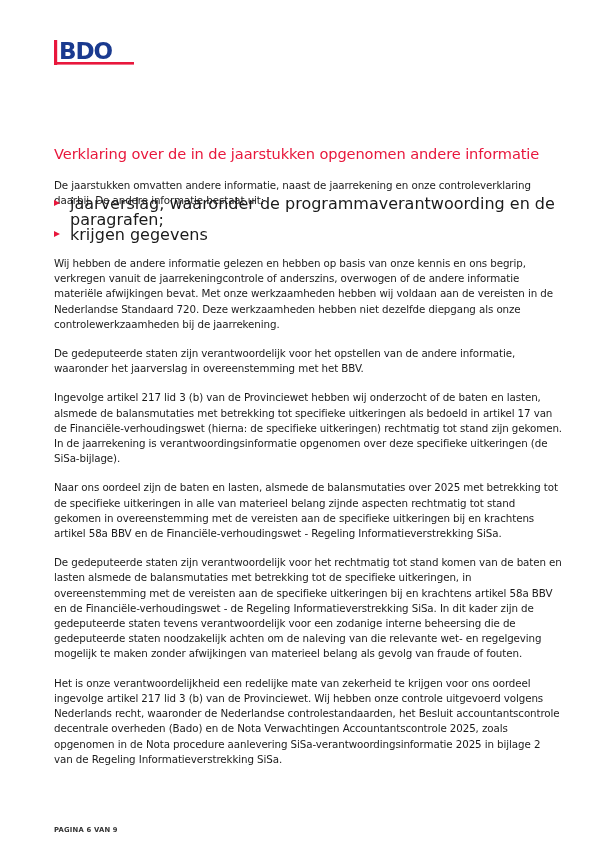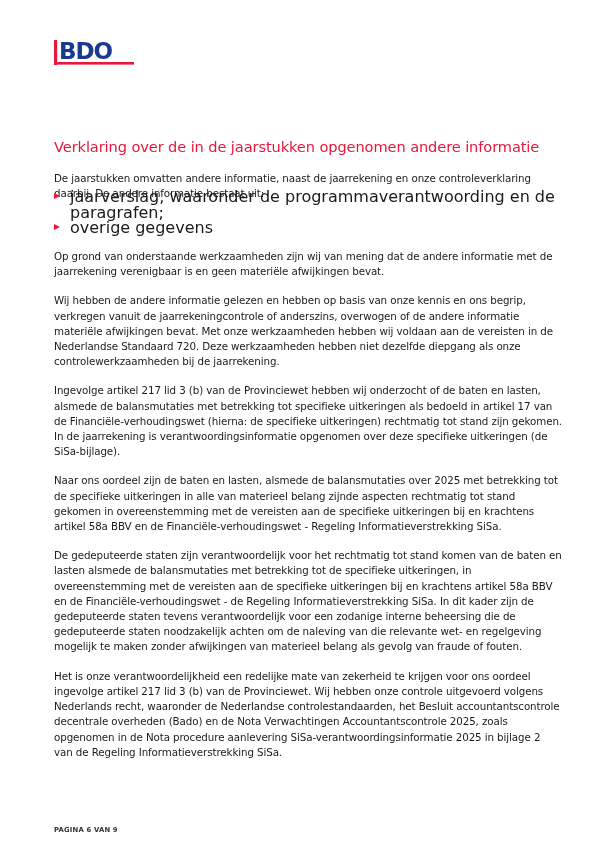--- a/index.html
+++ b/index.html
@@ -1,21 +1,21 @@
 <!DOCTYPE html>
 <html><head>
 <meta charset="utf-8">
 <style>
   html, body { margin: 0; padding: 0; background: #ffffff; }
   body { width: 606px; height: 862px; position: relative; overflow: hidden;
          font-family: "DejaVu Sans", sans-serif; color: #1a1a1a; }
   .logo { position: absolute; left: 54px; top: 38px; width: 82px; height: 30px; }
   .content { position: absolute; left: 54px; top: 121px; width: 508px; }
   p { margin: 0 0 14px 0; font-size: 10.3px; line-height: 15.2px; letter-spacing: -0.1px; }
-  h2 { margin: 16px 0 14px 0; font-size: 14.6px; font-weight: normal; color: #e8173c;
+  h2 { margin: 23px 0 14px 0; font-size: 14.6px; font-weight: normal; color: #e8173c;
        letter-spacing: -0.1px; line-height: 20px; }
   ul { list-style: none; margin: -14px 0 14px 0; padding: 0; }
   li { font-size: 16px; line-height: 15.2px; position: relative; padding-left: 16px; }
   li .bullet { position: absolute; left: 0; top: 4px; width: 0; height: 0;
                border-top: 3.5px solid transparent; border-bottom: 3.5px solid transparent;
                border-left: 6px solid #e8173c; }
   .footer { position: absolute; left: 54px; top: 826px; font-size: 6.8px; font-weight: bold;
             color: #333; letter-spacing: 0.2px; }
 </style>
 </head>
@@ -26,24 +26,24 @@
   <rect x="0" y="24" width="80" height="2.6" fill="#e8173c"></rect>
   <text x="5" y="21" font-family="DejaVu Sans, sans-serif" font-size="23" font-weight="bold" fill="#1a3a8f" letter-spacing="-1">BDO</text>
 </svg>
 
 <div class="content">
 
   <h2>Verklaring over de in de jaarstukken opgenomen andere informatie</h2>
   <p style="margin-bottom:2px">De jaarstukken omvatten andere informatie, naast de jaarrekening en onze controleverklaring daarbij. De andere informatie bestaat uit:</p>
   <ul>
     <li><span class="bullet"></span><span>jaarverslag, waaronder de programmaverantwoording en de paragrafen;</span></li>
-    <li><span class="bullet"></span><span>overige gegevens</span></li>
+    <li><span class="bullet"></span><span>krijgen gegevens</span></li>
   </ul>
-  <p>Op grond van onderstaande werkzaamheden zijn wij van mening dat de andere informatie met de jaarrekening verenigbaar is en geen materiële afwijkingen bevat.</p>
   <p>Wij hebben de andere informatie gelezen en hebben op basis van onze kennis en ons begrip, verkregen vanuit de jaarrekeningcontrole of anderszins, overwogen of de andere informatie materiële afwijkingen bevat. Met onze werkzaamheden hebben wij voldaan aan de vereisten in de Nederlandse Standaard 720. Deze werkzaamheden hebben niet dezelfde diepgang als onze controlewerkzaamheden bij de jaarrekening.</p>
+  <p>De gedeputeerde staten zijn verantwoordelijk voor het opstellen van de andere informatie, waaronder het jaarverslag in overeenstemming met het BBV.</p>
 
   <p>Ingevolge artikel 217 lid 3 (b) van de Provinciewet hebben wij onderzocht of de baten en lasten, alsmede de balansmutaties met betrekking tot specifieke uitkeringen als bedoeld in artikel 17 van de Financiële-verhoudingswet (hierna: de specifieke uitkeringen) rechtmatig tot stand zijn gekomen. In de jaarrekening is verantwoordingsinformatie opgenomen over deze specifieke uitkeringen (de SiSa-bijlage).</p>
   <p>Naar ons oordeel zijn de baten en lasten, alsmede de balansmutaties over 2025 met betrekking tot de specifieke uitkeringen in alle van materieel belang zijnde aspecten rechtmatig tot stand gekomen in overeenstemming met de vereisten aan de specifieke uitkeringen bij en krachtens artikel 58a BBV en de Financiële-verhoudingswet - Regeling Informatieverstrekking SiSa.</p>
   <p>De gedeputeerde staten zijn verantwoordelijk voor het rechtmatig tot stand komen van de baten en lasten alsmede de balansmutaties met betrekking tot de specifieke uitkeringen, in overeenstemming met de vereisten aan de specifieke uitkeringen bij en krachtens artikel 58a BBV en de Financiële-verhoudingswet - de Regeling Informatieverstrekking SiSa. In dit kader zijn de gedeputeerde staten tevens verantwoordelijk voor een zodanige interne beheersing die de gedeputeerde staten noodzakelijk achten om de naleving van die relevante wet- en regelgeving mogelijk te maken zonder afwijkingen van materieel belang als gevolg van fraude of fouten.</p>
   <p>Het is onze verantwoordelijkheid een redelijke mate van zekerheid te krijgen voor ons oordeel ingevolge artikel 217 lid 3 (b) van de Provinciewet. Wij hebben onze controle uitgevoerd volgens Nederlands recht, waaronder de Nederlandse controlestandaarden, het Besluit accountantscontrole decentrale overheden (Bado) en de Nota Verwachtingen Accountantscontrole 2025, zoals opgenomen in de Nota procedure aanlevering SiSa-verantwoordingsinformatie 2025 in bijlage 2 van de Regeling Informatieverstrekking SiSa.</p>
 </div>
 
 <div class="footer">PAGINA 6 VAN 9</div>
 
 </body></html>

